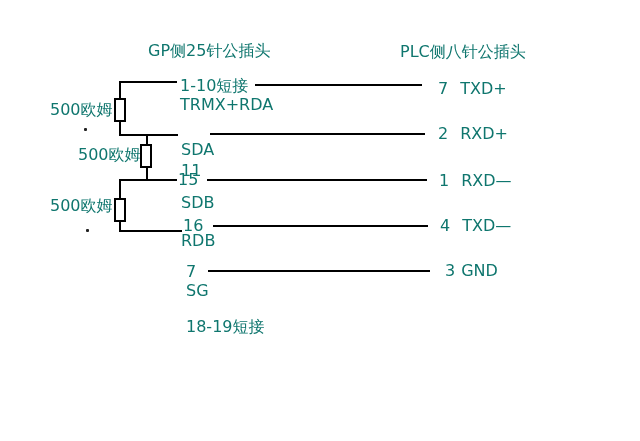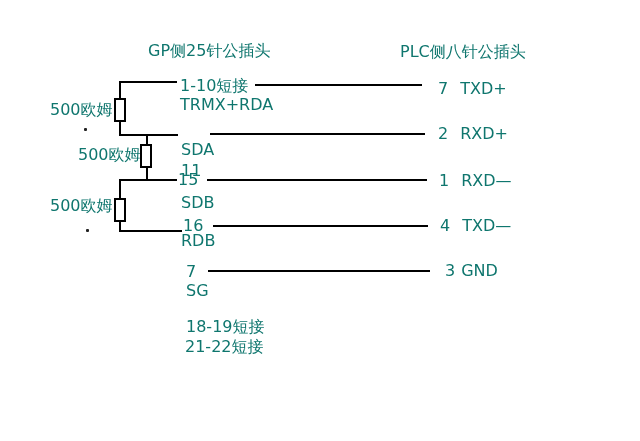--- a/index.html
+++ b/index.html
@@ -117,15 +117,14 @@
 
   <div class="hline" style="left:208px; top:270px; width:222px;"></div>
   <div class="label" style="left:186px; top:263px;">7</div>
   <div class="label" style="left:186px; top:282px;">SG</div>
   <div class="plc-row label tight" style="left:445px; top:262px;">
     <span class="pin">3</span>
     <span class="signal">GND</span>
   </div>
 
   <div class="label" style="left:186px; top:318px;">18-19短接</div>
-  <div class="label" style="left:185px; top:338px;">21-22短接</div>
 
 </div>
 
 </body></html>

